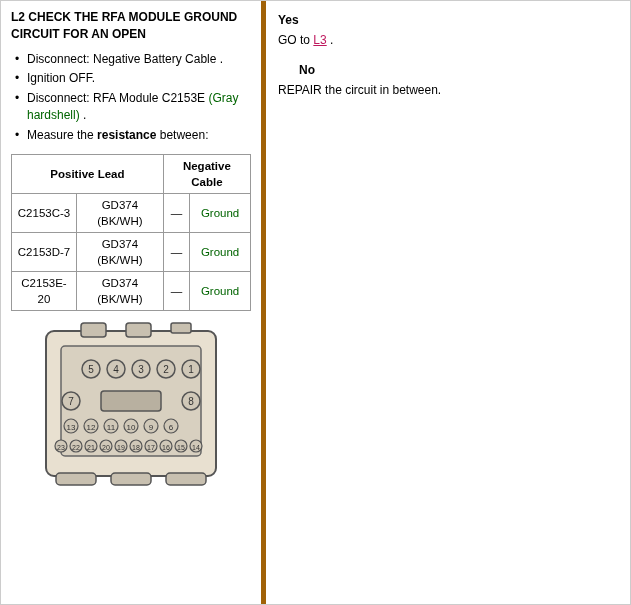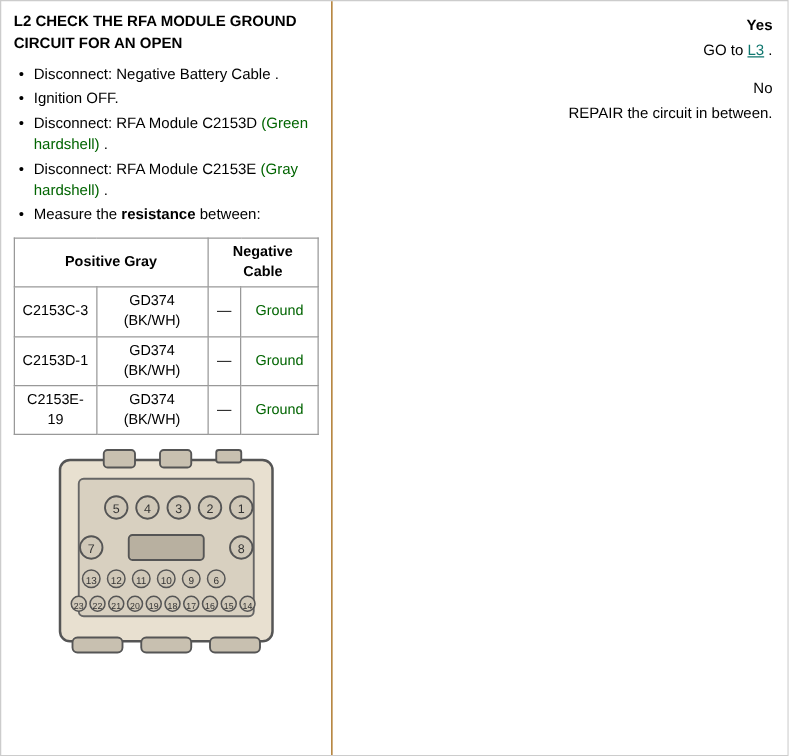--- a/index.html
+++ b/index.html
@@ -11,27 +11,26 @@
       min-height: 605px;
     }
     .page-container {
       display: flex;
       width: 631px;
       min-height: 605px;
       border: 1px solid #ccc;
     }
     .left-panel {
       width: 265px;
-      border-right: 1px solid #a16207;
+      border-right: 5px solid #a16207;
       padding: 8px 10px;
     }
     .right-panel {
       flex: 1;
       padding: 8px 12px;
-      text-align: right;
     }
     .section-title {
       font-weight: bold;
       font-size: 12px;
       margin-bottom: 8px;
       line-height: 1.4;
     }
     .bullet-list {
       list-style: none;
       padding-left: 4px;
@@ -42,21 +41,21 @@
       position: relative;
       margin-bottom: 3px;
       line-height: 1.4;
     }
     .bullet-list li::before {
       content: "•";
       position: absolute;
       left: 0;
     }
     .green-text { color: #006400; }
-    .blue-link { color: #0f766e; text-decoration: underline; cursor: pointer; }
+    .blue-link { color: #be185d; text-decoration: underline; cursor: pointer; }
     .bold { font-weight: bold; }
 
     
     .resistance-table {
       width: 100%;
       border-collapse: collapse;
       margin-bottom: 10px;
       font-size: 11.5px;
     }
     .resistance-table th,
@@ -93,62 +92,62 @@
     }
     .yes-label {
       font-weight: bold;
       margin-bottom: 4px;
     }
     .action-text {
       margin-bottom: 14px;
       line-height: 1.5;
     }
     .no-label {
-      font-weight: normal;
+      font-weight: bold;
       margin-bottom: 4px;
+      margin-left: 21px;
     }
   </style>
 </head>
 <body>
 
 <div class="page-container">
 
   <div class="left-panel">
     <div class="section-title">L2 CHECK THE RFA MODULE GROUND CIRCUIT FOR AN OPEN</div>
 
     <ul class="bullet-list">
       <li>Disconnect: Negative Battery Cable .</li>
       <li>Ignition OFF.</li>
-      <li>Disconnect: RFA Module C2153D <span class="green-text">(Green hardshell)</span> .</li>
       <li>Disconnect: RFA Module C2153E <span class="green-text">(Gray hardshell)</span> .</li>
       <li>Measure the <span class="bold">resistance</span> between:</li>
     </ul>
 
     <table class="resistance-table">
       <thead>
         <tr class="header-row">
-          <th colspan="2">Positive Gray</th>
+          <th colspan="2">Positive Lead</th>
           <th colspan="2">Negative Cable</th>
         </tr>
       </thead>
       <tbody id="table-body">
       <tr>
             <td>C2153C-3</td>
             <td>GD374 (BK/WH)</td>
             <td>—</td>
             <td style="color: rgb(0, 100, 0);">Ground</td>
           </tr>
           <tr>
-            <td>C2153D-1</td>
+            <td>C2153D-7</td>
             <td>GD374 (BK/WH)</td>
             <td>—</td>
             <td style="color: rgb(0, 100, 0);">Ground</td>
           </tr>
           <tr>
-            <td>C2153E-19</td>
+            <td>C2153E-20</td>
             <td>GD374 (BK/WH)</td>
             <td>—</td>
             <td style="color: rgb(0, 100, 0);">Ground</td>
           </tr>
         </tbody>
     </table>
 
     <div class="connector-diagram">
       <svg class="connector-svg" viewBox="0 0 190 170" xmlns="http://www.w3.org/2000/svg">
 

